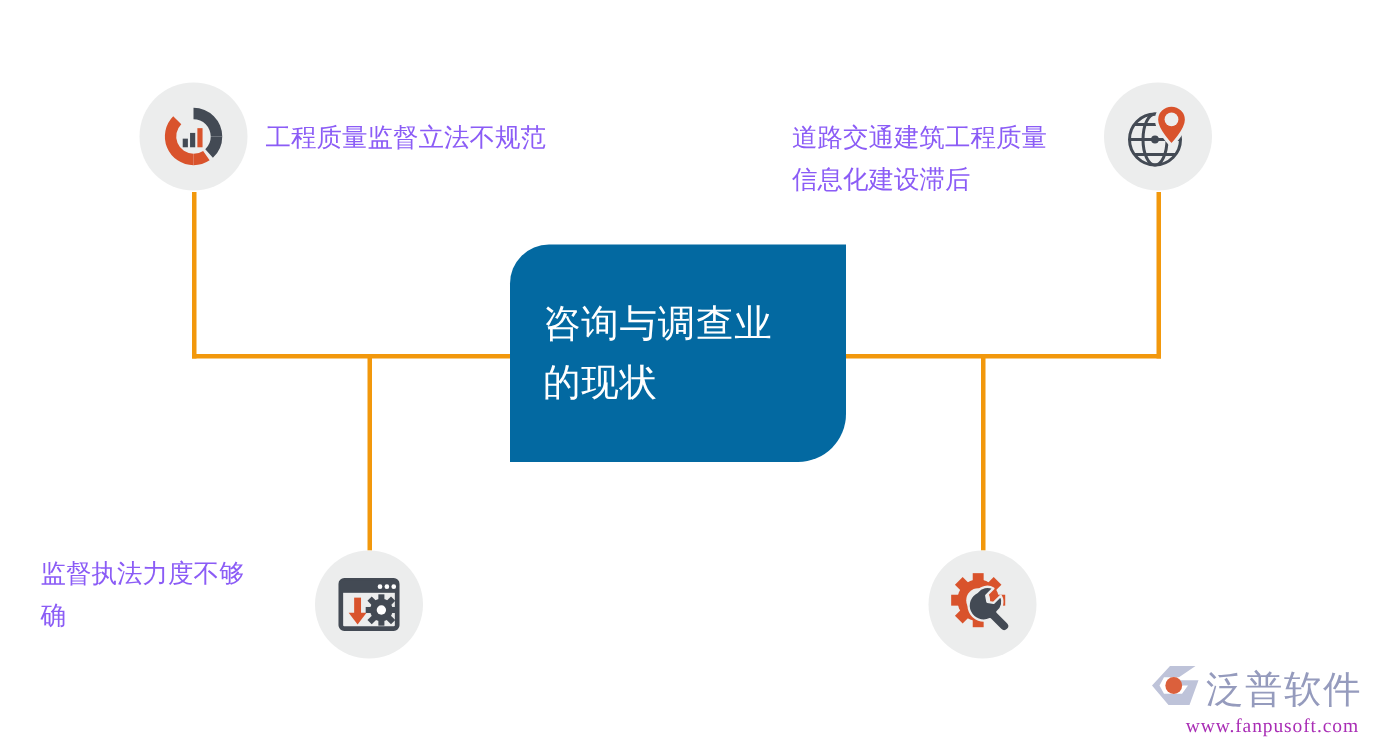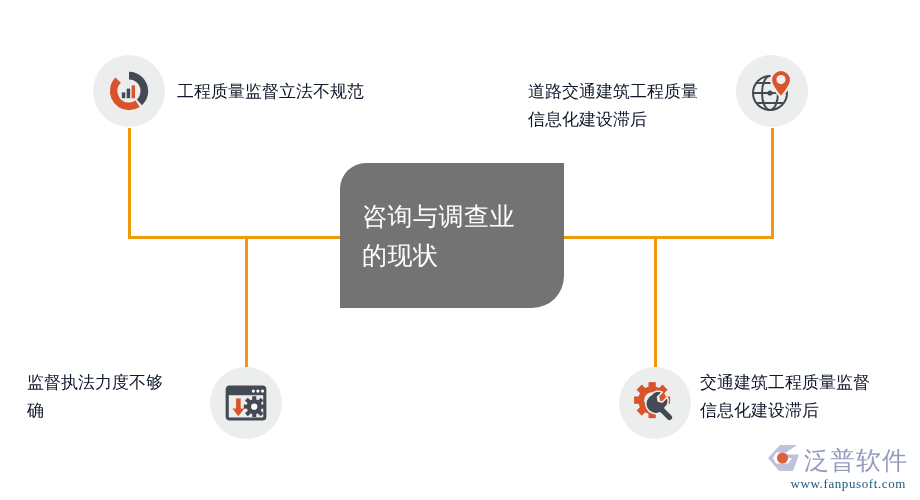--- a/index.html
+++ b/index.html
@@ -28,21 +28,21 @@
   .conn.h { height: 3px; }
   .conn.v { width: 3px; }
 
   
   #center-node {
     position: absolute;
     left: 340px;
     top: 163px;
     width: 224px;
     height: 145px;
-    background: #737373;
+    background: #0369a1;
     border-radius: 26px 0 32px 0;
     box-sizing: border-box;
     display: flex;
     align-items: center;
     z-index: 4;
   }
   #center-label {
     color: #ffffff;
     font-size: 25px;
     line-height: 1.55;
@@ -62,21 +62,21 @@
     display: flex;
     align-items: center;
     justify-content: center;
     z-index: 5;
   }
   .bubble svg { display: block; }
 
   
   .node-label {
     position: absolute;
-    color: #0f172a;
+    color: #8b5cf6;
     font-size: 17px;
     line-height: 1.62;
     white-space: pre-line;
     z-index: 3;
   }
 
   
   #watermark {
     position: absolute;
     right: 12px;
@@ -92,21 +92,21 @@
   }
   #wm-text {
     font-size: 25px;
     color: #8d93b8;
     letter-spacing: 1px;
     margin-left: 4px;
     font-weight: 400;
   }
   #wm-url {
     font-size: 13px;
-    color: #0c4a6e;
+    color: #a21caf;
     letter-spacing: 0.6px;
     margin-top: -1px;
     text-align: right;
     padding-right: 2px;
     font-family: "Liberation Serif", "DejaVu Serif", serif;
   }
 </style>
 </head>
 <body>
 
@@ -214,22 +214,20 @@
           <rect x="28" y="6.4" width="7.6" height="7.6" transform="rotate(45 31.8 10.2)"></rect>
         </g>
         <circle cx="21" cy="21" r="8.3" fill="#eceded"></circle>
 
         <path d="M20.4 15.2 A8.6 8.6 0 0 1 31.6 12.8 L26.6 17.8 L27.4 22.1 L31.7 22.9 L36.7 17.9
                  A8.6 8.6 0 0 1 34.3 29.1 L41.6 36.4 A3.6 3.6 0 0 1 36.5 41.5 L29.2 34.2
                  A8.6 8.6 0 0 1 20.4 15.2 Z" fill="#434a54" stroke="#eceded" stroke-width="1.6" stroke-linejoin="round"></path>
       </svg>
     </span>
   </div>
-  <div class="node-label" style="left:700px; top:369px; width:215px;">交通建筑工程质量监督
-信息化建设滞后</div>
 
   <div id="watermark">
     <div id="wm-row">
       <span>
         <svg width="34" height="30" viewBox="0 0 34 30">
           <path d="M2 15 L14 2 L31 2 L20 9.5 L10 9.5 L7 15 L10 20.5 L22 20.5 L26 15 L17 15 L20 11.5 L33 11.5 L27 28 L13 28 Z" fill="#b9bed6"></path>
           <circle cx="16.5" cy="15" r="5.6" fill="#d9532c"></circle>
         </svg>
       </span>
       <span id="wm-text">泛普软件</span>

